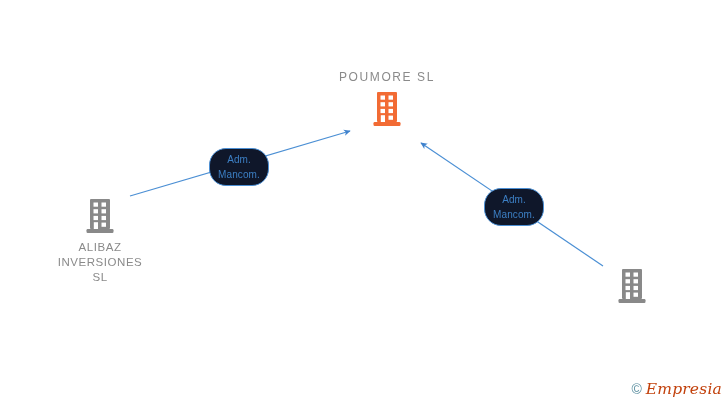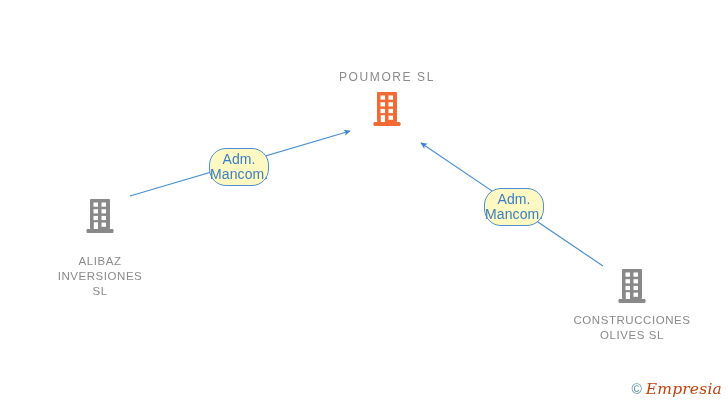--- a/index.html
+++ b/index.html
@@ -52,40 +52,40 @@
     color: #8a8a8a;
     margin-bottom: 6px;
   }
   
   #node-left {
     left: 40px;
     top: 198px;
     width: 120px;
   }
   #node-left .node-label {
-    margin-top: 16px;
+    margin-top: 2px;
   }
   
   #node-right {
     left: 552px;
     top: 268px;
     width: 160px;
   }
   #node-right .node-label {
     margin-top: 5px;
   }
   
   .edge-label {
     position: absolute;
     box-sizing: border-box;
     border: 1px solid #4b8fd4;
     border-radius: 17px;
-    background: #fef9c3;
+    background: #0f172a;
     color: #3c7fc4;
-    font-size: 14px;
+    font-size: 10px;
     line-height: 15px;
     text-align: center;
     padding: 3px 0 4px 0;
     white-space: pre-line;
     letter-spacing: 0.1px;
   }
   #edge-label-1 {
     left: 209px;
     top: 148px;
     width: 60px;
@@ -186,22 +186,20 @@
         <rect x="7.5" y="4.5" width="4.5" height="4.2" fill="#ffffff"></rect>
         <rect x="15.5" y="4.5" width="4.5" height="4.2" fill="#ffffff"></rect>
         <rect x="7.5" y="11.2" width="4.5" height="4.2" fill="#ffffff"></rect>
         <rect x="15.5" y="11.2" width="4.5" height="4.2" fill="#ffffff"></rect>
         <rect x="7.5" y="17.9" width="4.5" height="4.2" fill="#ffffff"></rect>
         <rect x="15.5" y="17.9" width="4.5" height="4.2" fill="#ffffff"></rect>
         <rect x="15.5" y="24.6" width="4.5" height="4.2" fill="#ffffff"></rect>
         <rect x="7.8" y="24.2" width="4.2" height="6.8" fill="#ffffff"></rect>
       </svg>
     </span>
-    <span class="node-label">CONSTRUCCIONES
-OLIVES SL</span>
   </div>
 
   <div class="edge-label" id="edge-label-1">Adm.
 Mancom.</div>
 
   <div class="edge-label" id="edge-label-2">Adm.
 Mancom.</div>
 
   <div id="watermark">
     <span class="copy">©</span>

